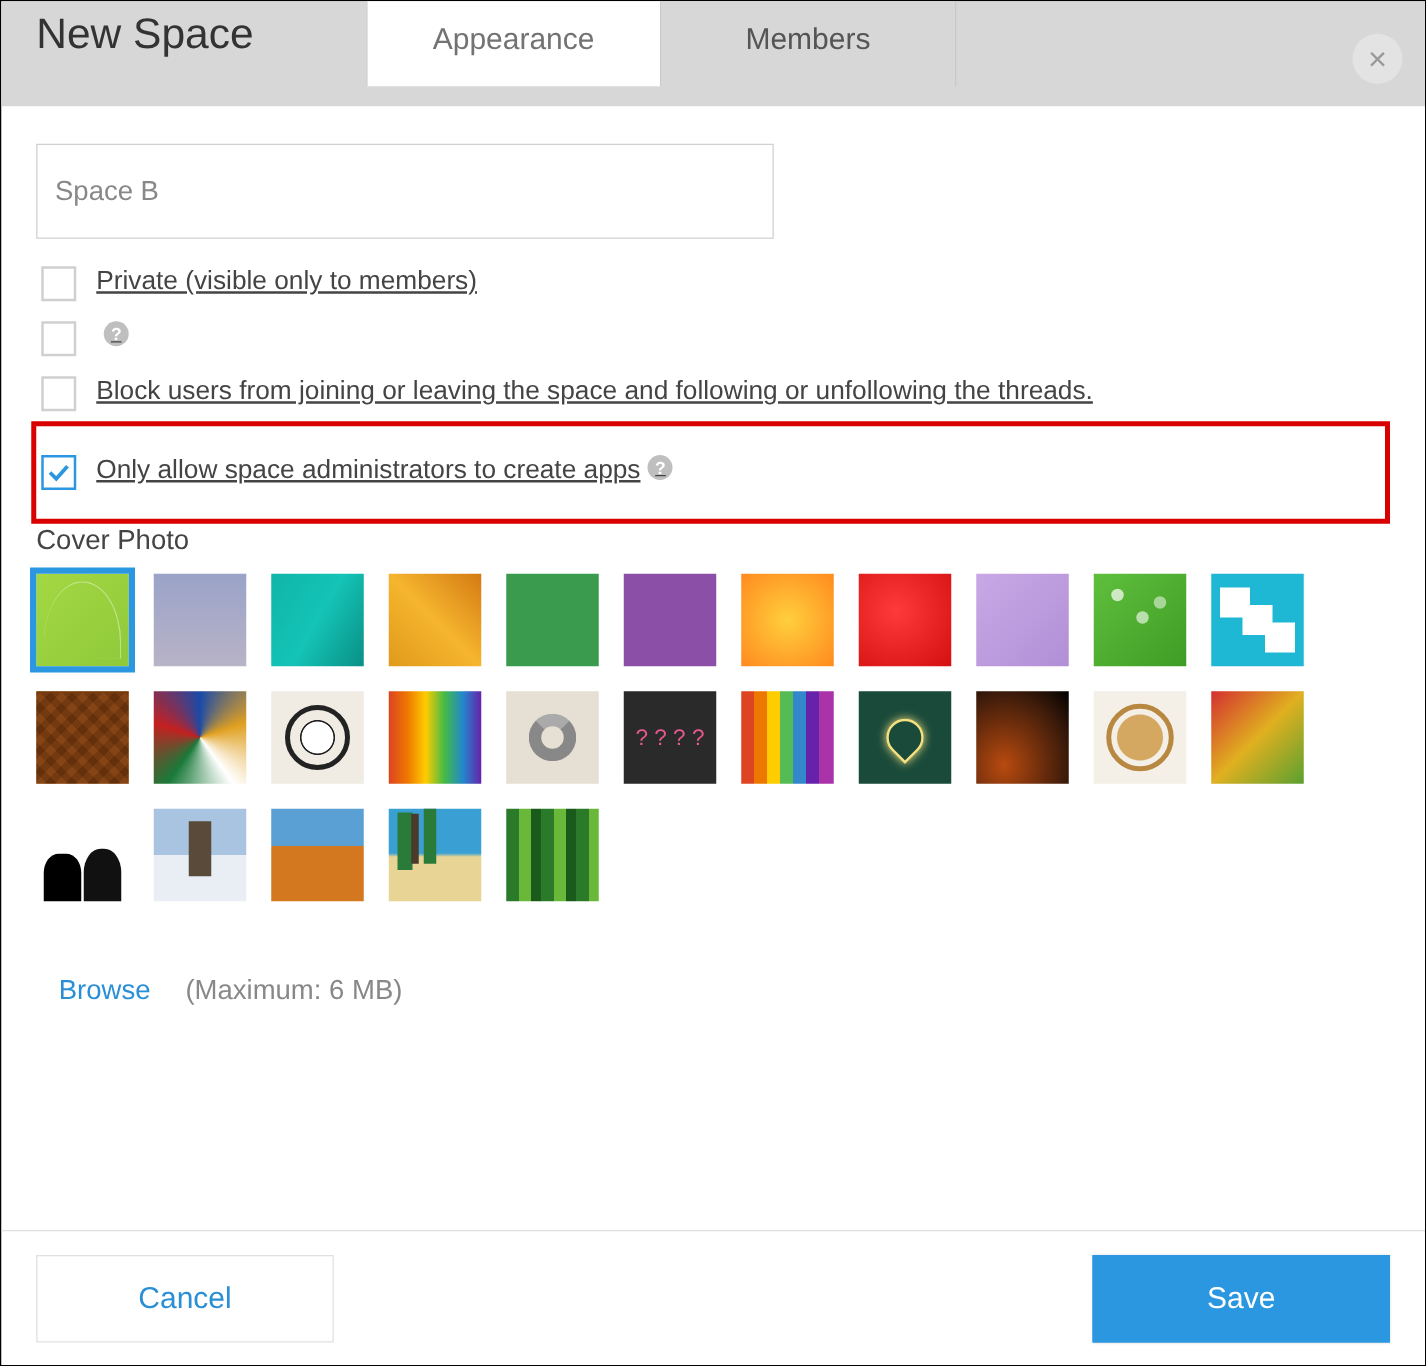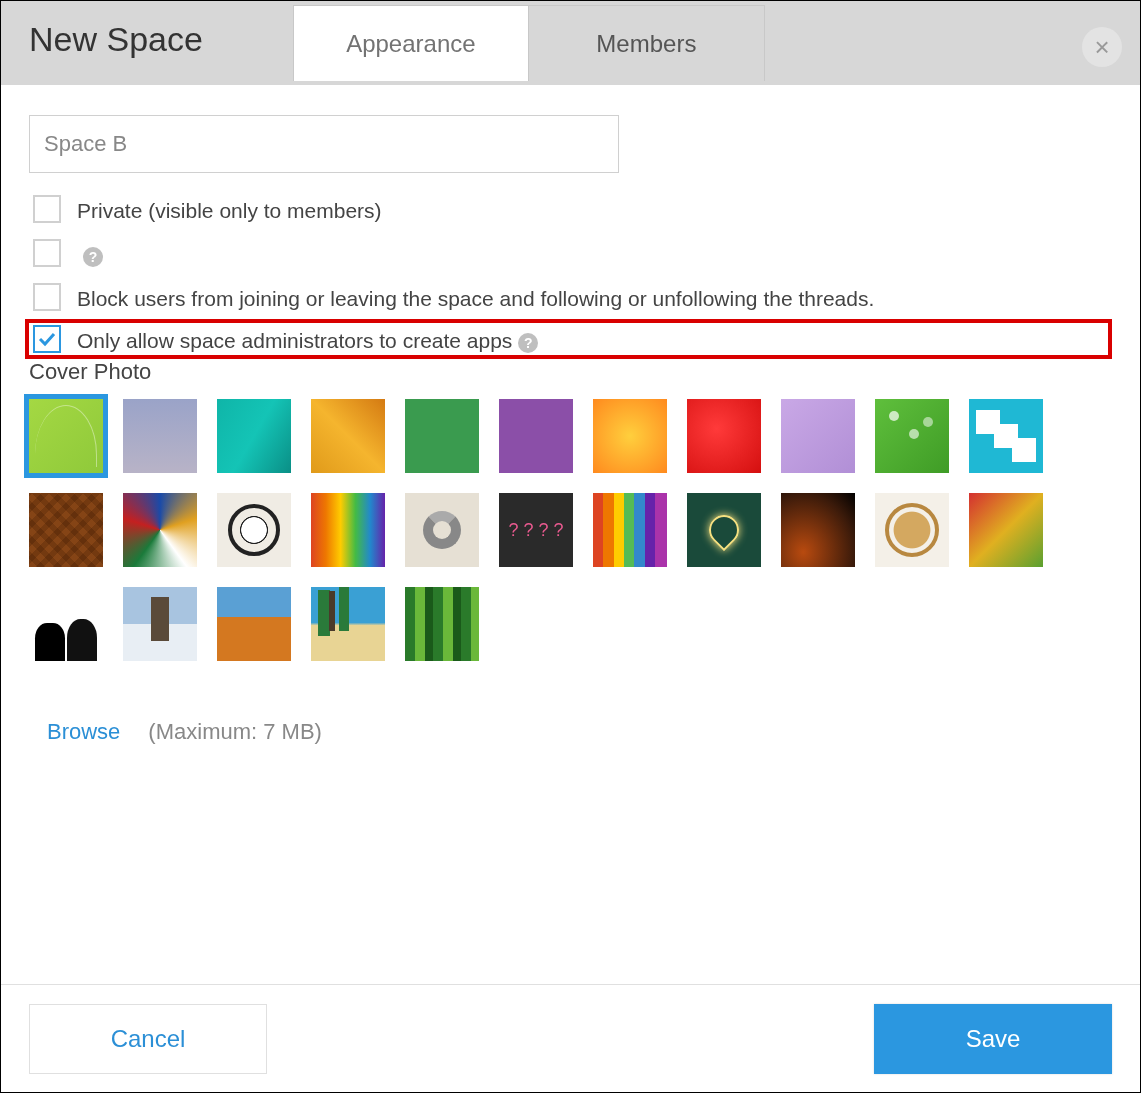--- a/index.html
+++ b/index.html
@@ -10,21 +10,21 @@
     width: 1141px;
     height: 1093px;
     position: relative;
     border: 1px solid #000;
   }
   .header {
     background: #d7d7d7;
     height: 84px;
     display: flex;
     align-items: flex-end;
-    padding: 4px 28px;
+    padding: 16px 28px;
     position: relative;
   }
   .title {
     font-size: 34px;
     font-weight: 300;
     color: #333;
     padding-bottom: 22px;
     padding-right: 60px;
   }
   .tabs {
@@ -65,42 +65,43 @@
     align-items: center;
     justify-content: center;
     font-size: 26px;
     cursor: pointer;
   }
   .content {
     padding: 30px 28px 10px 28px;
   }
   .name-input {
     width: 590px;
-    height: 58px;
+    height: 76px;
     border: 1px solid #d0d0d0;
     font-size: 22px;
     padding: 0 14px;
     color: #888;
     font-weight: 300;
   }
   .name-input::placeholder { color: #999; }
   .options {
     margin-top: 14px;
   }
   .option-row {
     display: flex;
-    align-items: flex-end;
+    align-items: flex-start;
     padding: 8px 4px;
     font-size: 21px;
     color: #444;
     font-weight: 300;
+    text-decoration: underline;
   }
   .option-row.highlighted {
     border: 4px solid #d90000;
-    padding: 2px 4px;
+    padding: 23px 4px;
     margin-left: -4px;
   }
   .cb {
     width: 28px;
     height: 28px;
     border: 2px solid #d0d0d0;
     margin-right: 16px;
     flex-shrink: 0;
     display: flex;
     align-items: center;
@@ -311,20 +312,20 @@
     <div class="thumb t22"></div>
     <div class="thumb t23"></div>
     <div class="thumb t24"></div>
     <div class="thumb t25"></div>
     <div class="thumb t26"></div>
     <div class="thumb t27"></div>
   </div>
 
   <div class="browse-row">
     <span class="browse-link">Browse</span>
-    <span class="max-text">(Maximum: 7 MB)</span>
+    <span class="max-text">(Maximum: 6 MB)</span>
   </div>
 </div>
 
 <div class="footer">
   <div class="btn btn-cancel">Cancel</div>
   <div class="btn btn-save">Save</div>
 </div>
 
 </body></html>

